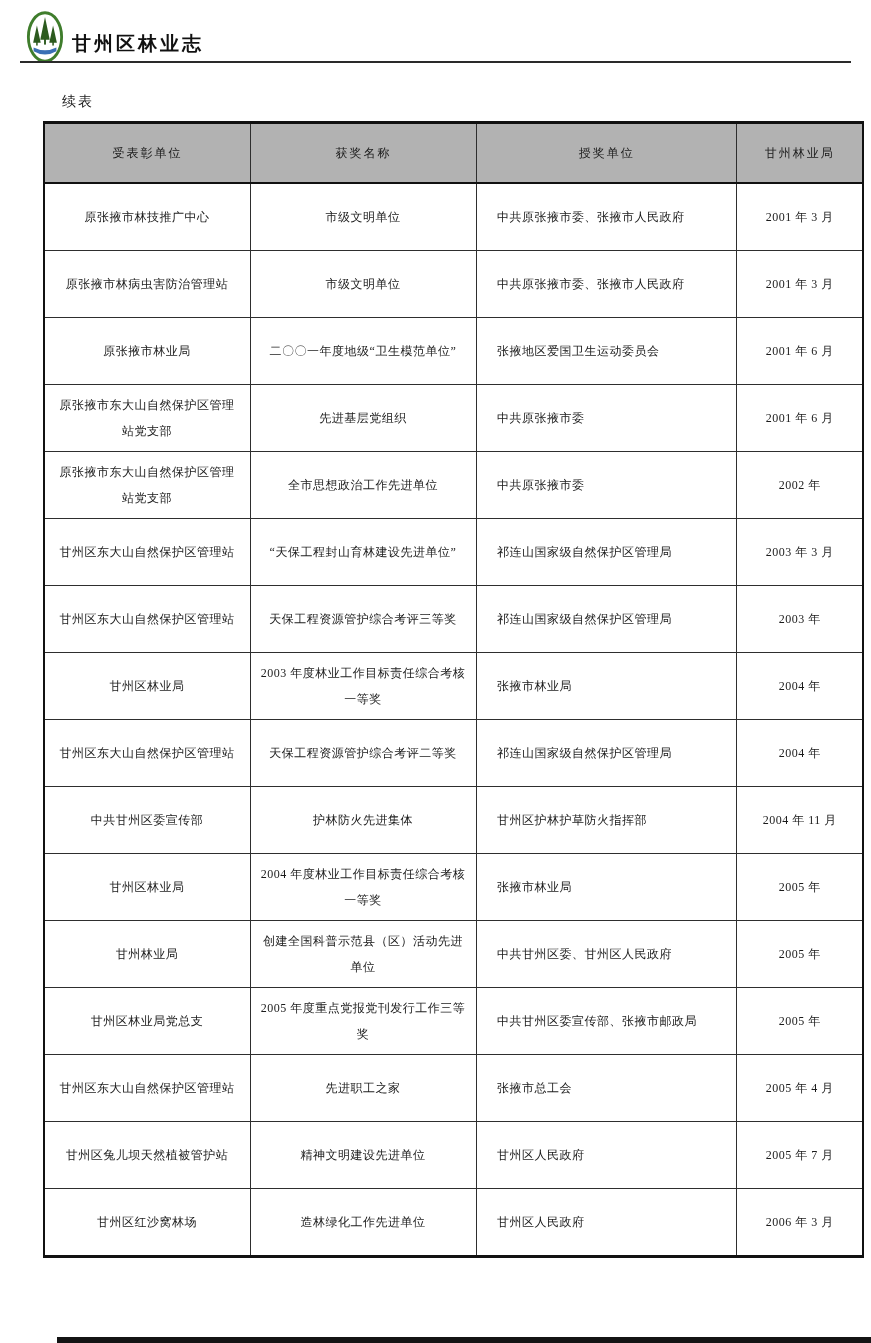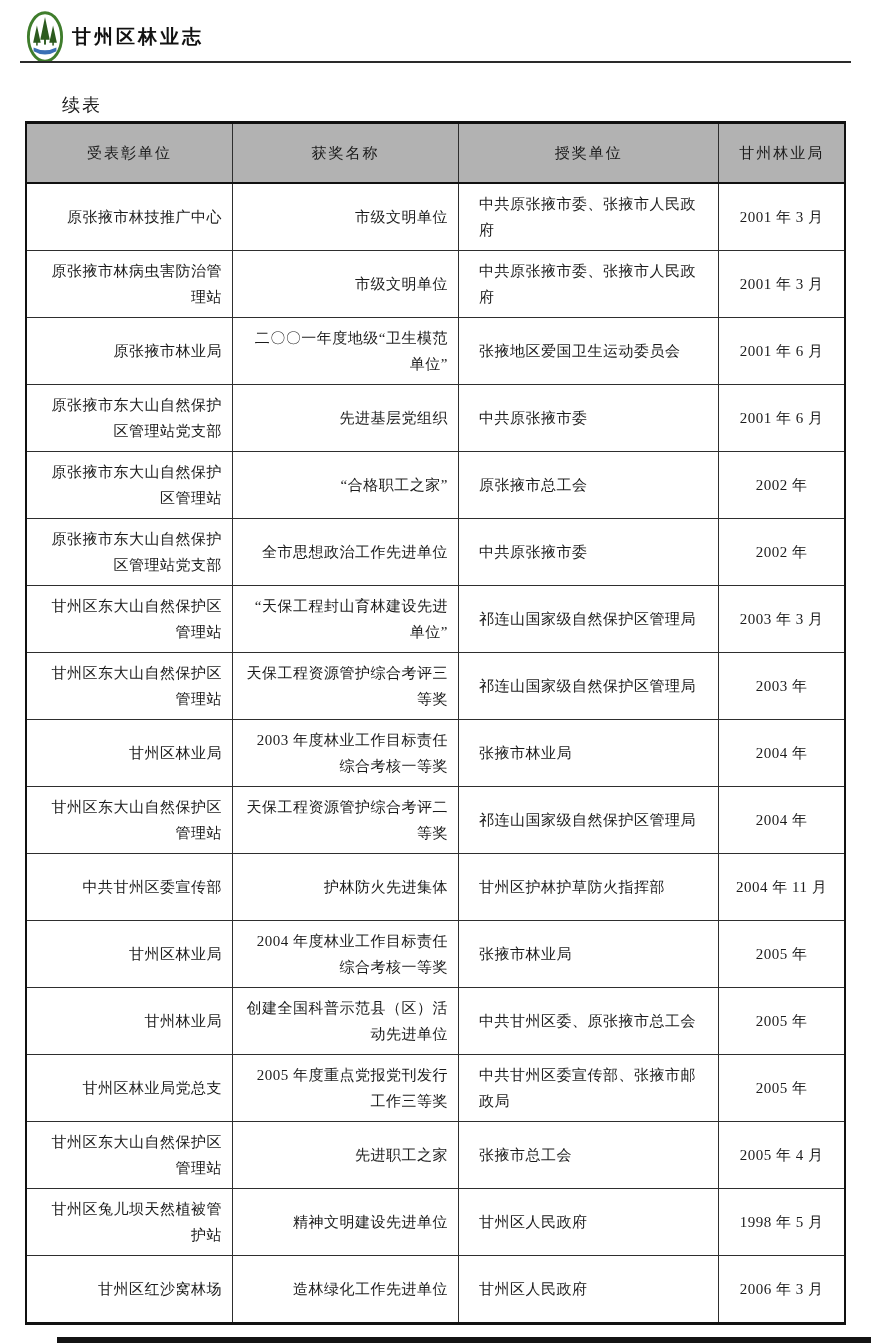--- a/index.html
+++ b/index.html
@@ -14,20 +14,21 @@
     font-family: "Liberation Serif", serif;
     color: #1b1b1b;
   }
 
   
   .masthead {
     position: absolute;
     top: 10px;
     left: 26px;
     display: flex;
+    align-items: center;
     gap: 8px;
   }
   .logo { display: block; }
   .masthead-title {
     font-family: "Liberation Sans", sans-serif;
     font-weight: bold;
     font-size: 19px;
     letter-spacing: 3px;
     color: #111;
     padding-top: 14px;
@@ -39,33 +40,33 @@
     width: 831px;
     height: 2px;
     background: #2a2a2a;
   }
 
   
   .continued-label {
     position: absolute;
     top: 93px;
     left: 62px;
-    font-size: 18px;
+    font-size: 14px;
     letter-spacing: 2px;
   }
 
   
   table.awards {
     position: absolute;
     top: 121px;
-    left: 25px;
+    left: 43px;
     width: 821px;
     border-collapse: collapse;
     table-layout: fixed;
-    font-size: 15px;
+    font-size: 12px;
   }
   table.awards col.c1 { width: 25.2%; }
   table.awards col.c2 { width: 27.6%; }
   table.awards col.c3 { width: 31.8%; }
   table.awards col.c4 { width: 15.4%; }
 
   table.awards th, table.awards td {
     border: 1px solid #2e2e2e;
     line-height: 26px;
     letter-spacing: 0.5px;
@@ -74,21 +75,21 @@
   table.awards { border: 2px solid #111; border-top-width: 3px; border-bottom-width: 3px; }
   table.awards th {
     background: #b2b2b2;
     height: 60px;
     font-weight: normal;
     text-align: center;
     letter-spacing: 2px;
     border-bottom: 2px solid #111;
   }
   table.awards td { height: 59px; padding: 4px 10px; }
-  table.awards td.col-unit, table.awards td.col-award { padding-left: 9px; text-align: right; font-family: Liberation Serif, serif; }
+  table.awards td.col-unit, table.awards td.col-award { padding-left: 9px; text-align: center; font-family: Liberation Serif, serif; }
   table.awards td.col-authority { padding-left: 20px; text-align: left; }
   table.awards td.col-date { text-align: center; padding: 20px 2px; white-space: nowrap; }
   table.awards tr:last-child td { height: 38px; }
 
   
   .page-number {
     position: absolute;
     top: 1299px;
     left: 58px;
     font-size: 17px;
@@ -160,26 +161,20 @@
           <td class="col-authority">张掖地区爱国卫生运动委员会</td>
           <td class="col-date">2001 年 6 月</td>
         </tr>
         <tr>
           <td class="col-unit">原张掖市东大山自然保护区管理站党支部</td>
           <td class="col-award">先进基层党组织</td>
           <td class="col-authority">中共原张掖市委</td>
           <td class="col-date">2001 年 6 月</td>
         </tr>
         <tr>
-          <td class="col-unit">原张掖市东大山自然保护区管理站</td>
-          <td class="col-award">“合格职工之家”</td>
-          <td class="col-authority">原张掖市总工会</td>
-          <td class="col-date">2002 年</td>
-        </tr>
-        <tr>
           <td class="col-unit">原张掖市东大山自然保护区管理站党支部</td>
           <td class="col-award">全市思想政治工作先进单位</td>
           <td class="col-authority">中共原张掖市委</td>
           <td class="col-date">2002 年</td>
         </tr>
         <tr>
           <td class="col-unit">甘州区东大山自然保护区管理站</td>
           <td class="col-award">“天保工程封山育林建设先进单位”</td>
           <td class="col-authority">祁连山国家级自然保护区管理局</td>
           <td class="col-date">2003 年 3 月</td>
@@ -210,40 +205,40 @@
         </tr>
         <tr>
           <td class="col-unit">甘州区林业局</td>
           <td class="col-award">2004 年度林业工作目标责任综合考核一等奖</td>
           <td class="col-authority">张掖市林业局</td>
           <td class="col-date">2005 年</td>
         </tr>
         <tr>
           <td class="col-unit">甘州林业局</td>
           <td class="col-award">创建全国科普示范县（区）活动先进单位</td>
-          <td class="col-authority">中共甘州区委、原张掖市总工会</td>
+          <td class="col-authority">中共甘州区委、甘州区人民政府</td>
           <td class="col-date">2005 年</td>
         </tr>
         <tr>
           <td class="col-unit">甘州区林业局党总支</td>
           <td class="col-award">2005 年度重点党报党刊发行工作三等奖</td>
           <td class="col-authority">中共甘州区委宣传部、张掖市邮政局</td>
           <td class="col-date">2005 年</td>
         </tr>
         <tr>
           <td class="col-unit">甘州区东大山自然保护区管理站</td>
           <td class="col-award">先进职工之家</td>
           <td class="col-authority">张掖市总工会</td>
           <td class="col-date">2005 年 4 月</td>
         </tr>
         <tr>
           <td class="col-unit">甘州区兔儿坝天然植被管护站</td>
           <td class="col-award">精神文明建设先进单位</td>
           <td class="col-authority">甘州区人民政府</td>
-          <td class="col-date">1998 年 5 月</td>
+          <td class="col-date">2005 年 7 月</td>
         </tr>
         <tr>
           <td class="col-unit">甘州区红沙窝林场</td>
           <td class="col-award">造林绿化工作先进单位</td>
           <td class="col-authority">甘州区人民政府</td>
           <td class="col-date">2006 年 3 月</td>
         </tr>
       </tbody>
   </table>
 

